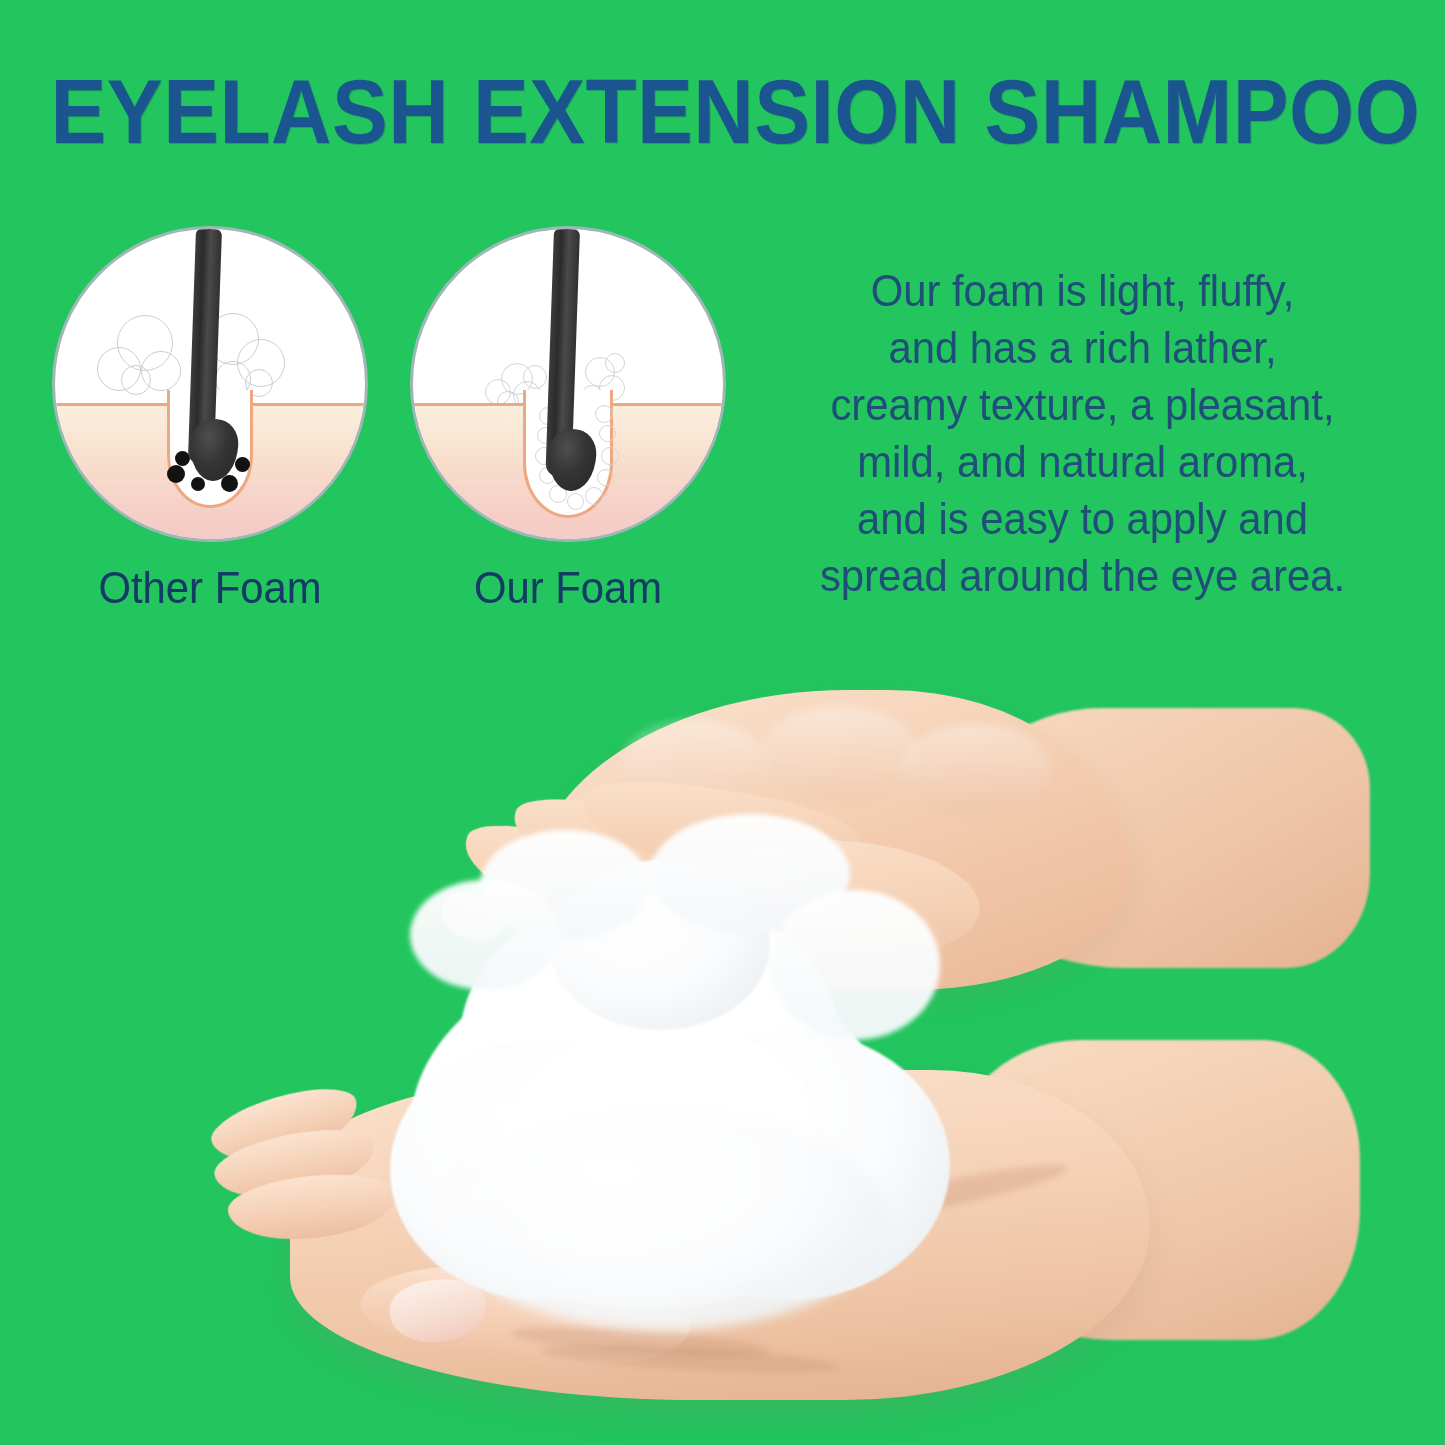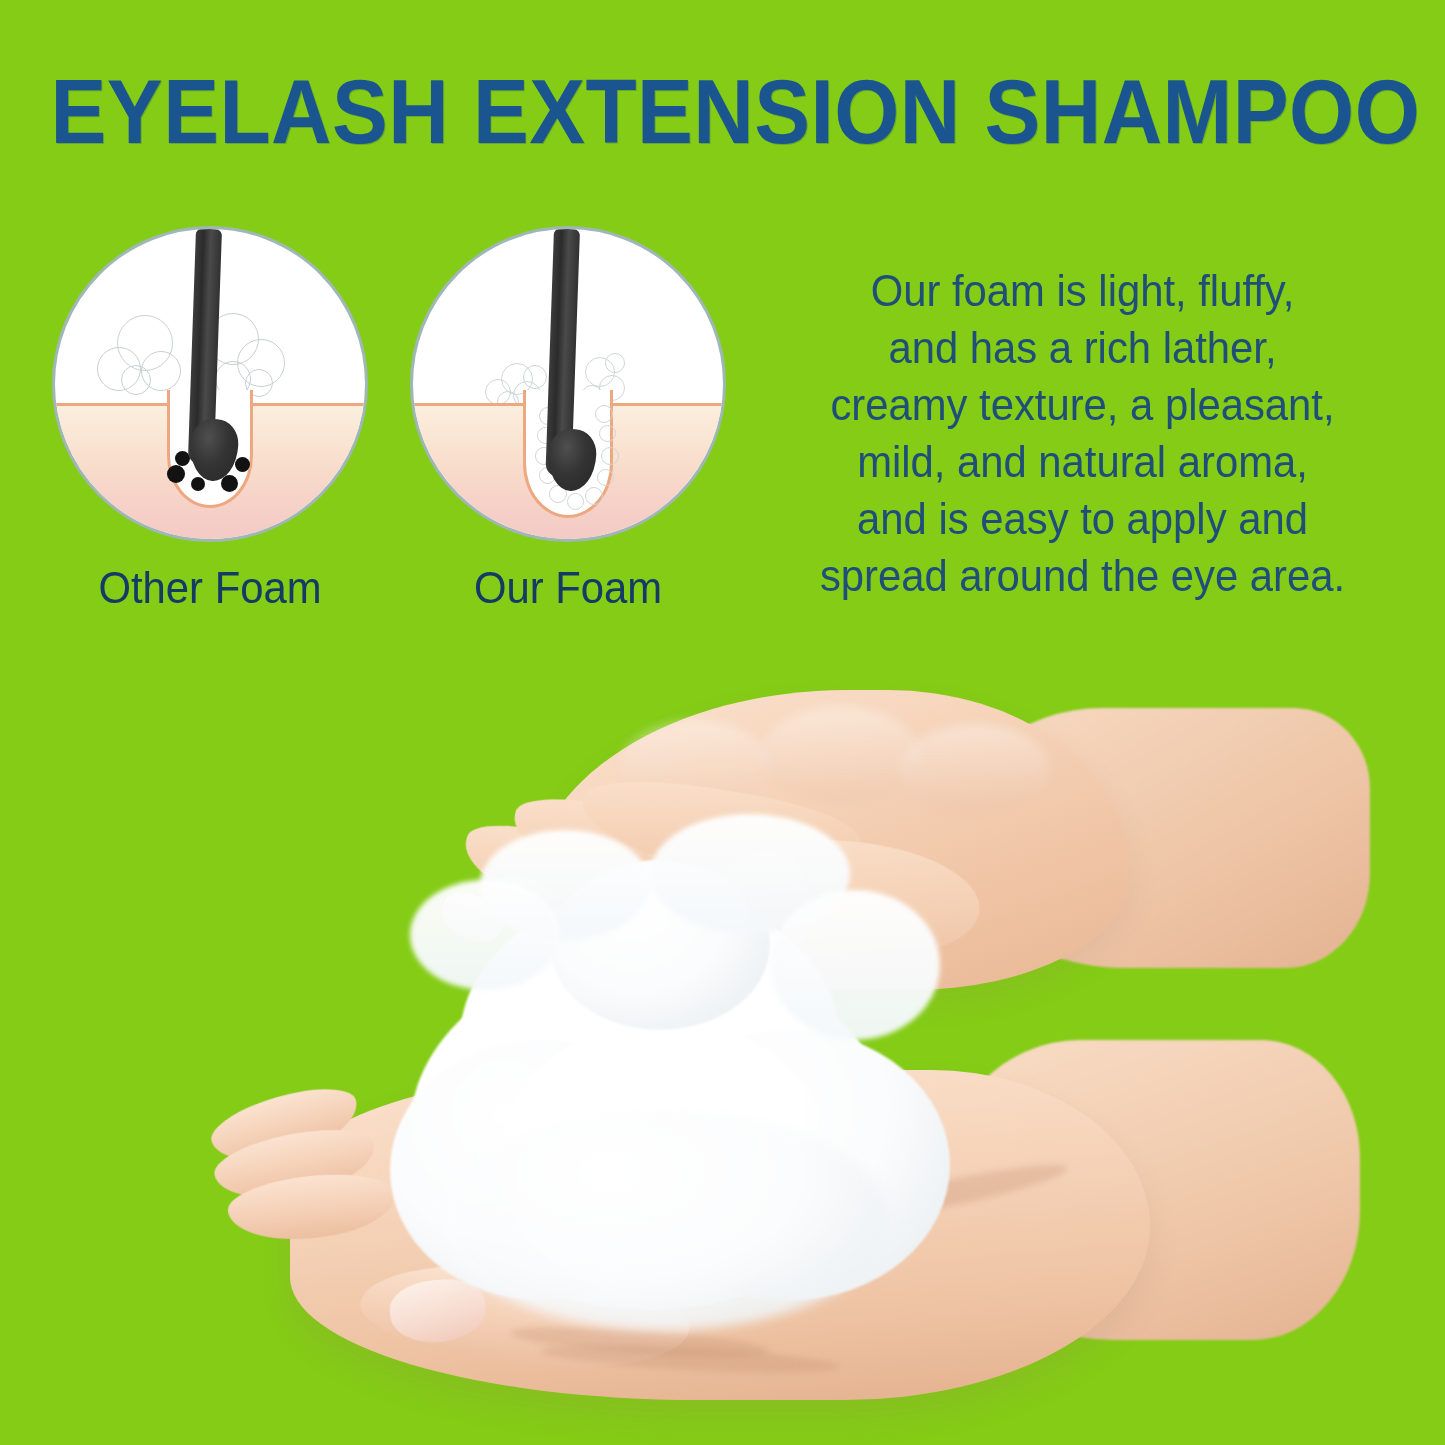--- a/index.html
+++ b/index.html
@@ -5,21 +5,21 @@
   html, body {
     margin: 0;
     padding: 0;
     background: #ffffff;
   }
   #page {
     position: relative;
     width: 1445px;
     height: 1445px;
     overflow: hidden;
-    background: #84cc16;
+    background: #22c55e;
     font-family: "Liberation Sans", sans-serif;
   }
 
   
   #title {
     position: absolute;
     top: 62px;
     left: 0;
     width: 1445px;
     text-align: center;

